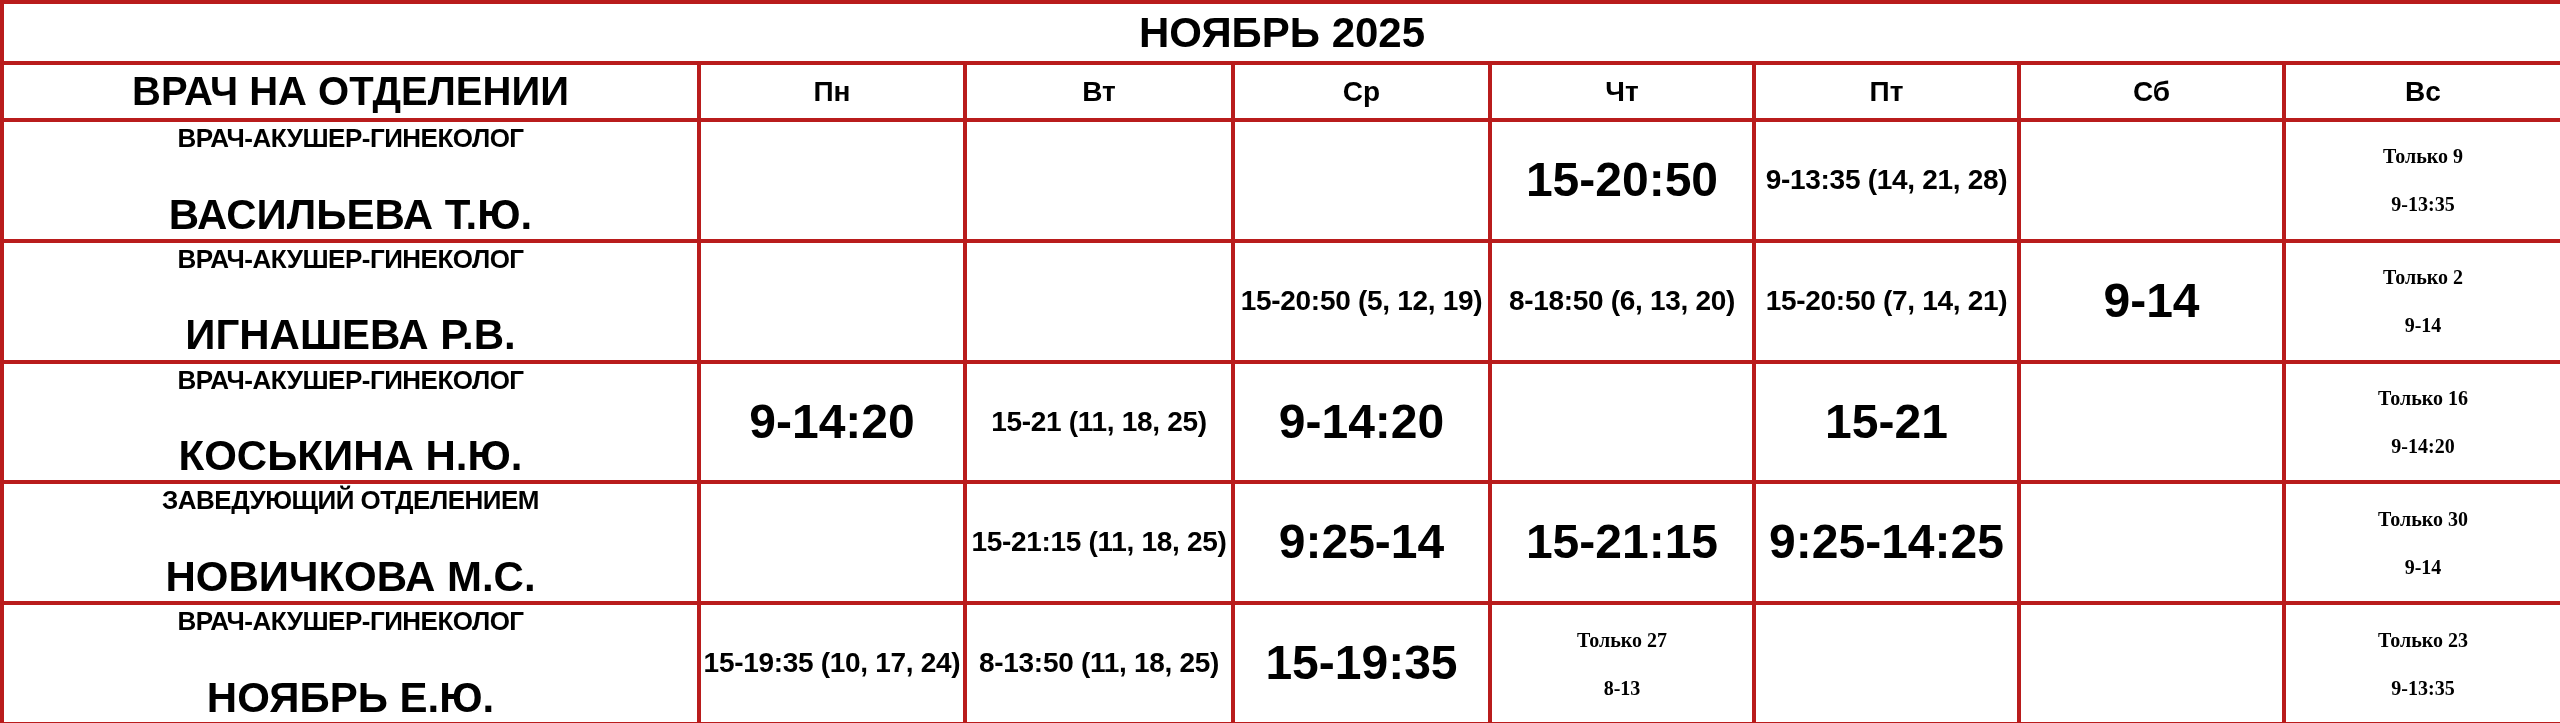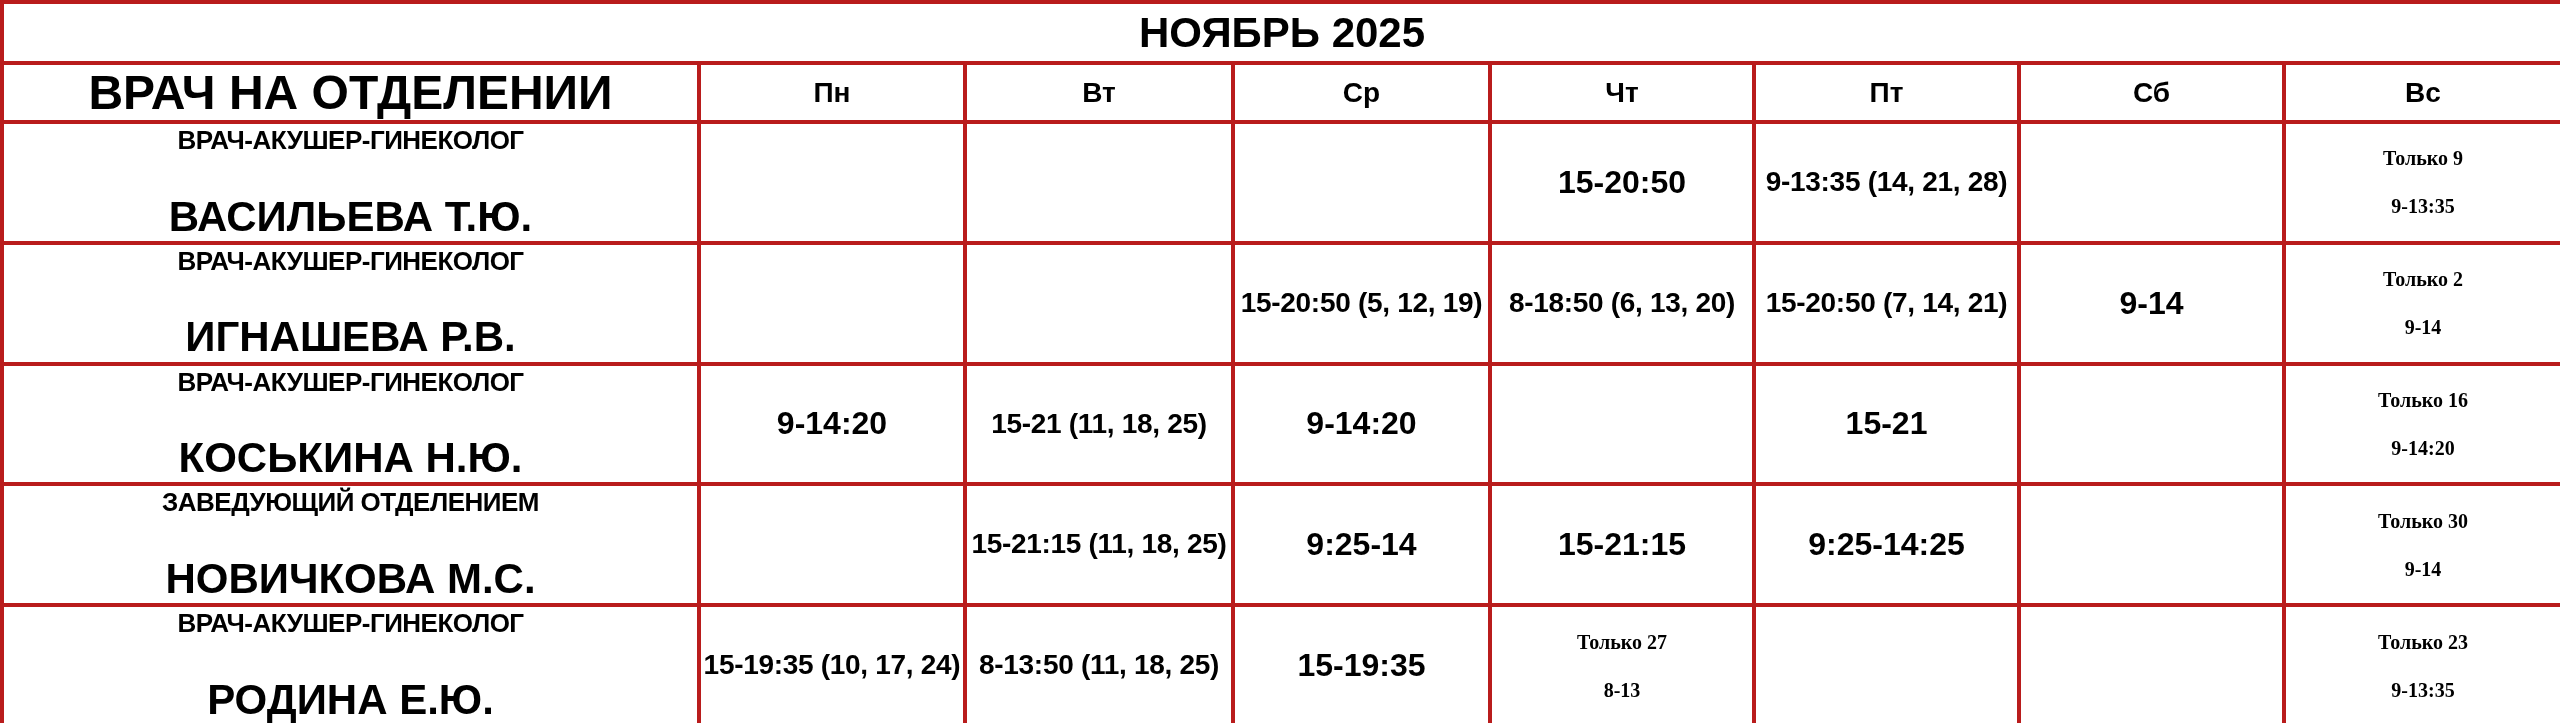--- a/index.html
+++ b/index.html
@@ -30,37 +30,37 @@
     height: 57px;
     font-size: 42px;
     font-weight: bold;
   }
   tr.head-row th {
     height: 53px;
     font-size: 28px;
     font-weight: bold;
   }
   tr.head-row th.doc-h {
-    font-size: 48px;
+    font-size: 40px;
   }
   tr.doc-row { height: 109px; }
   td.doc .role {
     font-size: 26px;
     font-weight: bold;
     line-height: 1.25;
     letter-spacing: -0.5px;
   }
   td.doc .name {
     font-size: 42px;
     font-weight: bold;
     line-height: 1.15;
     margin-top: 36px;
   }
   td.cell { font-weight: bold; }
-  td.cell.lg .l1, td.cell.lg .l2 { font-size: 32px; line-height: 1.1; }
+  td.cell.lg .l1, td.cell.lg .l2 { font-size: 48px; line-height: 1.1; }
   td.cell.sm .l1, td.cell.sm .l2 { font-size: 28px; line-height: 1.1; letter-spacing: -0.3px; }
   td.cell.two .l1, td.cell.two .l2 { font-size: 20px; line-height: 1.2; font-family: Liberation Serif, serif; }
   td.cell.two .l2:not(:empty) { margin-top: 24px; text-align: center; }
   .l1:empty, .l2:empty { display: none; }
 </style>
 </head>
 <body>
 
 <table class="sched">
   <colgroup>
@@ -226,21 +226,21 @@
     </td>
     <td class="cell two">
       <div class="l1">Только 30</div>
       <div class="l2">9-14</div>
     </td>
   </tr>
 
   <tr class="doc-row">
     <td class="doc">
       <div class="role">ВРАЧ-АКУШЕР-ГИНЕКОЛОГ</div>
-      <div class="name">РОДИНА Е.Ю.</div>
+      <div class="name">НОЯБРЬ Е.Ю.</div>
     </td>
     <td class="cell sm">
       <div class="l1">15-19:35 (10, 17, 24)</div>
 
     </td>
     <td class="cell sm">
       <div class="l1">8-13:50 (11, 18, 25)</div>
 
     </td>
     <td class="cell lg">

